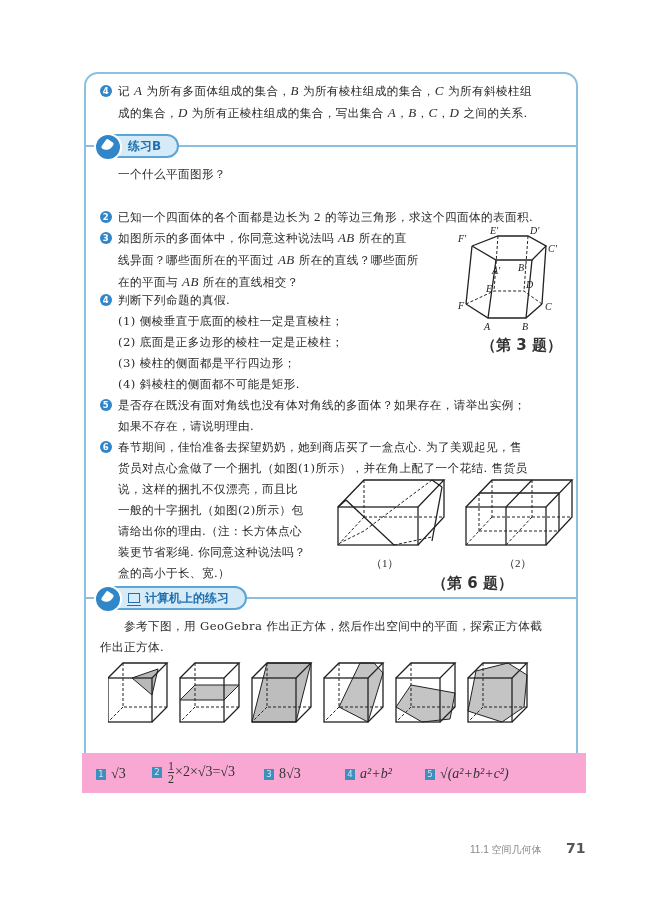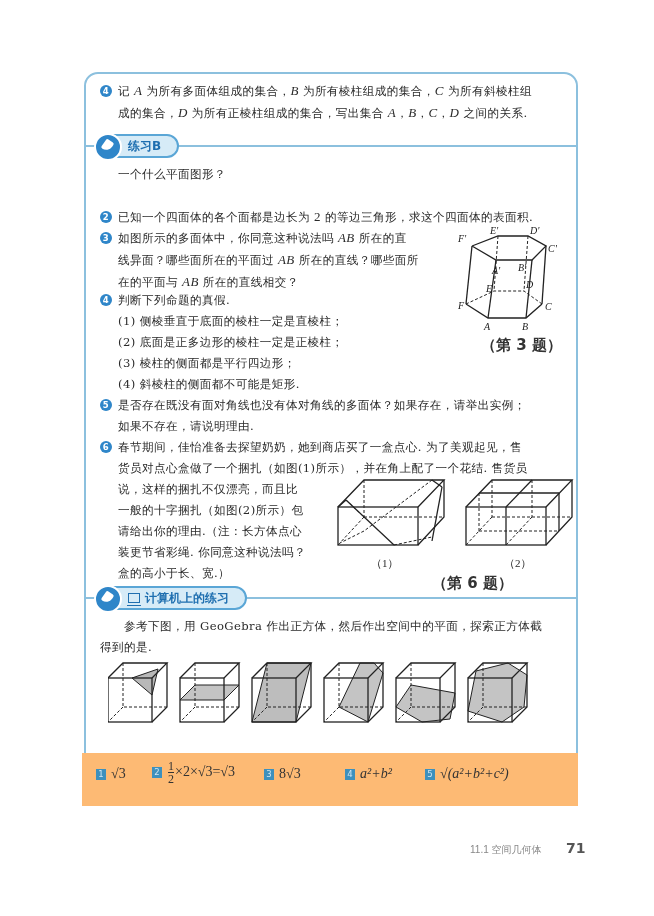--- a/index.html
+++ b/index.html
@@ -35,21 +35,21 @@
     display:inline-block; width:12px; height:12px; border-radius:50%; background:#2f86c9;
     color:#fff; font-family:"DejaVu Sans", sans-serif; font-size:8.5px; font-weight:bold;
     text-align:center; line-height:12px; margin-right:6px; vertical-align:1px;
   }
   .indent { padding-left:18px; }
   .sub { padding-left:18px; }
   i.m { font-family:"Liberation Serif", serif; font-style:italic; font-size:13px; }
   .cap { font-family:"DejaVu Sans", sans-serif; font-size:15px; font-weight:bold; color:#333; }
   .fig-label { font-family:"Liberation Serif", serif; font-size:11px; }
   .answer-bar {
-    position:absolute; left:82px; top:753px; width:496px; height:53px; background:#fdba74;
+    position:absolute; left:82px; top:753px; width:496px; height:40px; background:#f9a8d4;padding-left:8px;
   }
   .ans { position:absolute; top:13px; font-family:"Liberation Serif", serif; font-size:14px; color:#333; white-space:nowrap; }
   .ans .box {
     display:inline-block; width:10px; height:11px; background:#3d90bd; color:#cfe6f3;
     font-family:"DejaVu Sans", sans-serif; font-size:8.5px; text-align:center; line-height:11px;
     margin-right:5px; vertical-align:1px;
   }
   .frac { display:inline-block; vertical-align:middle; text-align:center; font-size:12px; line-height:12px; margin:0 1px; }
   .frac span { display:block; }
   .frac .den { border-top:1px solid #333; }
@@ -187,21 +187,21 @@
   <div class="cap" style="position:absolute; left:346px; top:500px;">（第 6 题）</div>
 
   <div class="rule" style="top:523px;"></div>
   <div class="tag" style="top:512px;">
     <span class="logo"></span>
     <span class="pc-icon"></span><span>计算机上的练习</span>
   </div>
 
   <div class="q" style="top:542px;">
     <div style="padding-left:24px;">参考下图，用 GeoGebra 作出正方体，然后作出空间中的平面，探索正方体截</div>
-    <div>得到的是.</div>
+    <div>作出正方体.</div>
   </div>
 
   <svg style="position:absolute; left:22px; top:588px;" width="460" height="62">
     <defs>
       <g id="cube">
         <rect x="0" y="15" width="44" height="44" fill="none" stroke="#222" stroke-width="1.3"></rect>
         <polyline points="0,15 15,0 59,0 44,15" fill="none" stroke="#222" stroke-width="1.3"></polyline>
         <polyline points="59,0 59,44 44,59" fill="none" stroke="#222" stroke-width="1.3"></polyline>
         <polyline points="15,0 15,44 59,44" fill="none" stroke="#222" stroke-width="1" stroke-dasharray="3,2"></polyline>
         <line x1="15" y1="44" x2="0" y2="59" stroke="#222" stroke-width="1" stroke-dasharray="3,2"></line>

